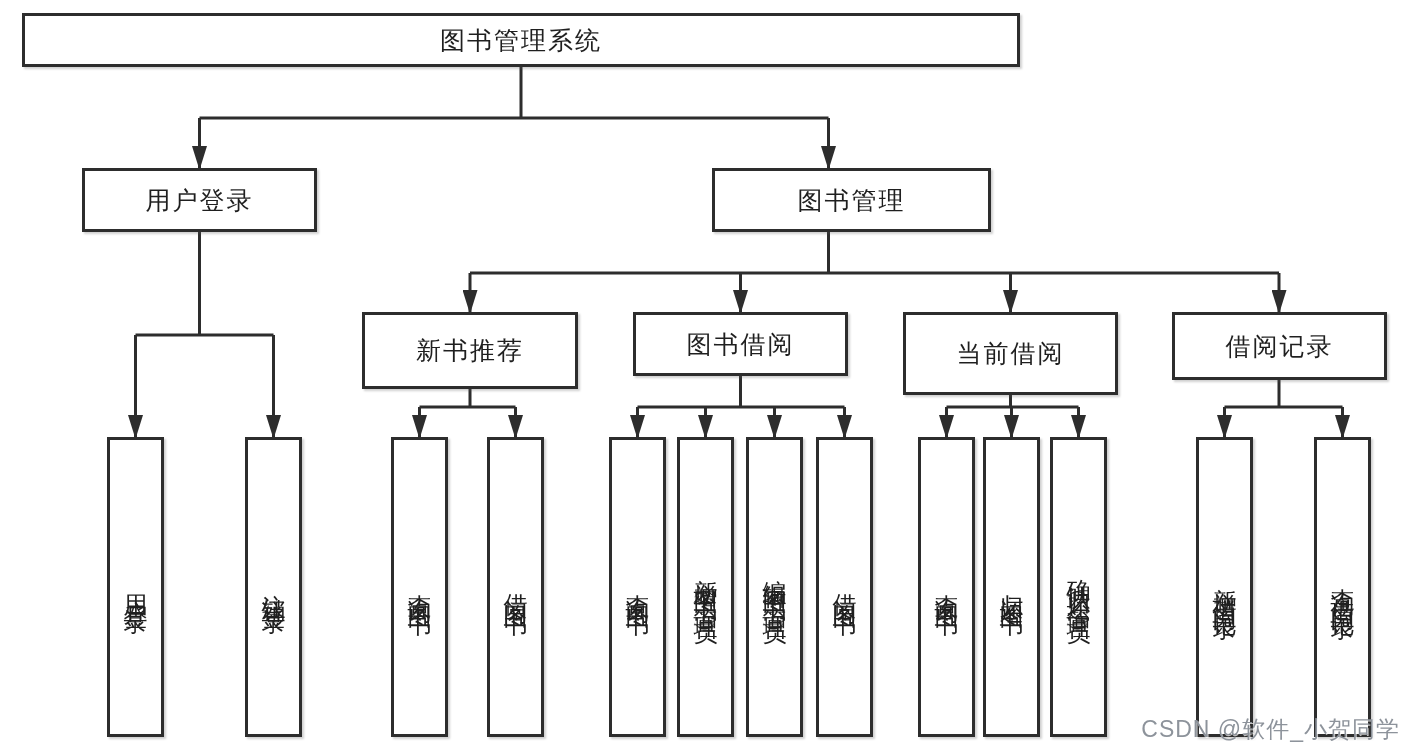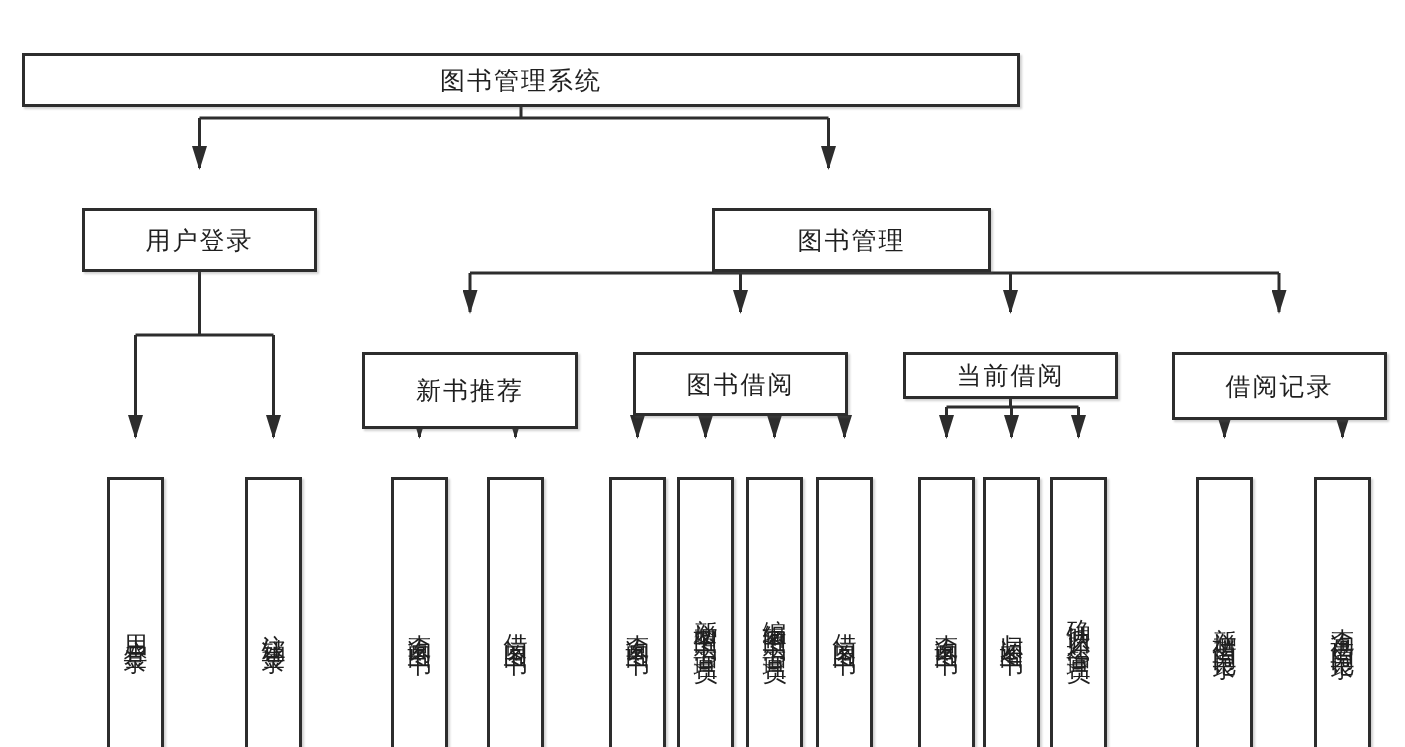--- a/index.html
+++ b/index.html
@@ -5,21 +5,21 @@
   html,body{margin:0;padding:0;background:#ffffff;}
   .canvas{
     position:relative;width:1405px;height:747px;background:#ffffff;
     font-family:"Liberation Sans","DejaVu Sans",sans-serif;overflow:hidden;
   }
   .wires{position:absolute;left:0;top:0;width:1405px;height:747px;}
   .wire{stroke:#2d2d2d;stroke-width:3;fill:none;}
   .node,.leaf{
     position:absolute;box-sizing:border-box;background:#ffffff;
     border:3px solid #2d2d2d;display:flex;align-items:center;justify-content:center;
-    color:#1f1f1f;box-shadow:2px 2px 2px rgba(90,90,90,0.28);margin-top:40px;
+    color:#1f1f1f;box-shadow:2px 2px 2px rgba(90,90,90,0.28);
   }
   .node{font-size:25px;letter-spacing:2px;white-space:nowrap;}
   .leaf span{
     writing-mode:vertical-rl;text-orientation:mixed;
     font-size:24px;letter-spacing:6px;line-height:1;
   }
   .watermark{
     position:absolute;right:5px;bottom:2px;
     font-size:23px;letter-spacing:1px;color:#8d939b;white-space:nowrap;
     text-shadow:1px 1px 0 rgba(255,255,255,0.7);
@@ -84,21 +84,21 @@
   <div class="node" style="left:712px;top:168px;width:279px;height:64px;">
     <span>图书管理</span>
   </div>
 
   <div class="node" style="left:362px;top:312px;width:216px;height:77px;">
     <span>新书推荐</span>
   </div>
   <div class="node" style="left:633px;top:312px;width:215px;height:64px;">
     <span>图书借阅</span>
   </div>
-  <div class="node" style="left:903px;top:312px;width:215px;height:47px;">
+  <div class="node" style="left:903px;top:312px;width:215px;height:83px;">
     <span>当前借阅</span>
   </div>
   <div class="node" style="left:1172px;top:312px;width:215px;height:68px;">
     <span>借阅记录</span>
   </div>
 
   <div class="leaf" style="left:107px;top:437px;width:57px;height:300px;">
     <span>用户登录</span>
   </div>
   <div class="leaf" style="left:245px;top:437px;width:57px;height:300px;">
@@ -131,13 +131,14 @@
   <div class="leaf" style="left:1050px;top:437px;width:57px;height:300px;">
     <span>确认归还（管理员）</span>
   </div>
   <div class="leaf" style="left:1196px;top:437px;width:57px;height:300px;">
     <span>新增借阅记录</span>
   </div>
   <div class="leaf" style="left:1314px;top:437px;width:57px;height:300px;">
     <span>查询借阅记录</span>
   </div>
 
+  <div class="watermark">CSDN @软件_小贺同学</div>
 </div>
 
 </body></html>

